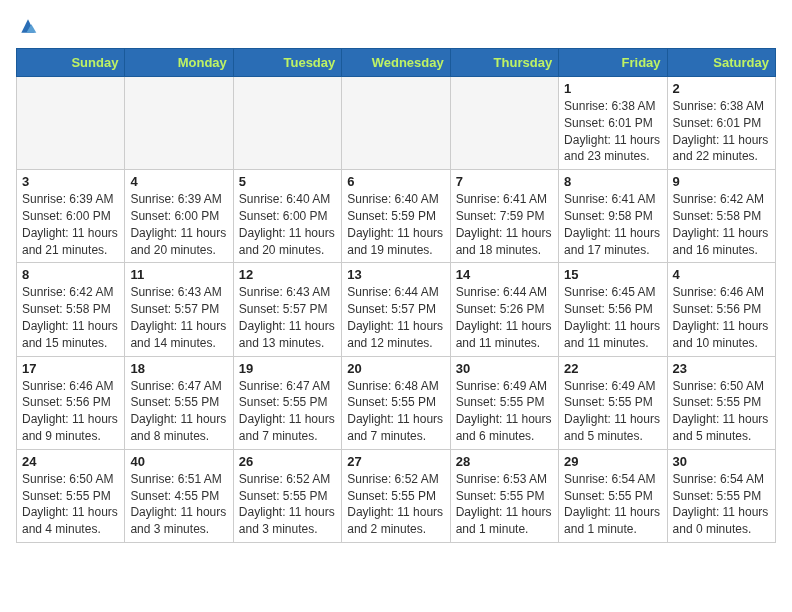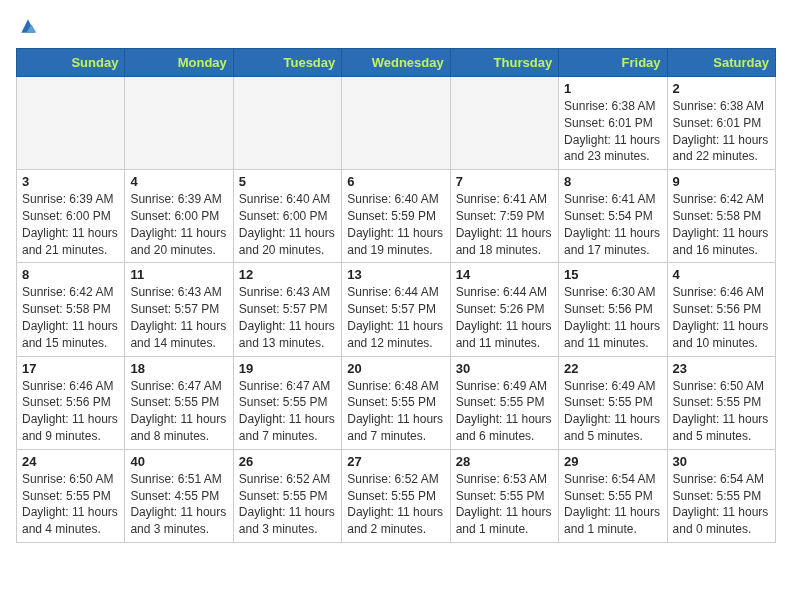--- a/index.html
+++ b/index.html
@@ -170,21 +170,21 @@
         </td>
         <td>
           <span class="day-number">7</span>
           <div class="day-info">Sunrise: 6:41 AM
 Sunset: 7:59 PM
 Daylight: 11 hours and 18 minutes.</div>
         </td>
         <td>
           <span class="day-number">8</span>
           <div class="day-info">Sunrise: 6:41 AM
-Sunset: 5:54 PM
+Sunset: 9:58 PM
 Daylight: 11 hours and 17 minutes.</div>
         </td>
         <td>
           <span class="day-number">9</span>
           <div class="day-info">Sunrise: 6:42 AM
 Sunset: 5:58 PM
 Daylight: 11 hours and 16 minutes.</div>
         </td>
       </tr>
       <tr>
@@ -213,21 +213,21 @@
 Daylight: 11 hours and 12 minutes.</div>
         </td>
         <td>
           <span class="day-number">14</span>
           <div class="day-info">Sunrise: 6:44 AM
 Sunset: 5:26 PM
 Daylight: 11 hours and 11 minutes.</div>
         </td>
         <td>
           <span class="day-number">15</span>
-          <div class="day-info">Sunrise: 6:30 AM
+          <div class="day-info">Sunrise: 6:45 AM
 Sunset: 5:56 PM
 Daylight: 11 hours and 11 minutes.</div>
         </td>
         <td>
           <span class="day-number">4</span>
           <div class="day-info">Sunrise: 6:46 AM
 Sunset: 5:56 PM
 Daylight: 11 hours and 10 minutes.</div>
         </td>
       </tr>

